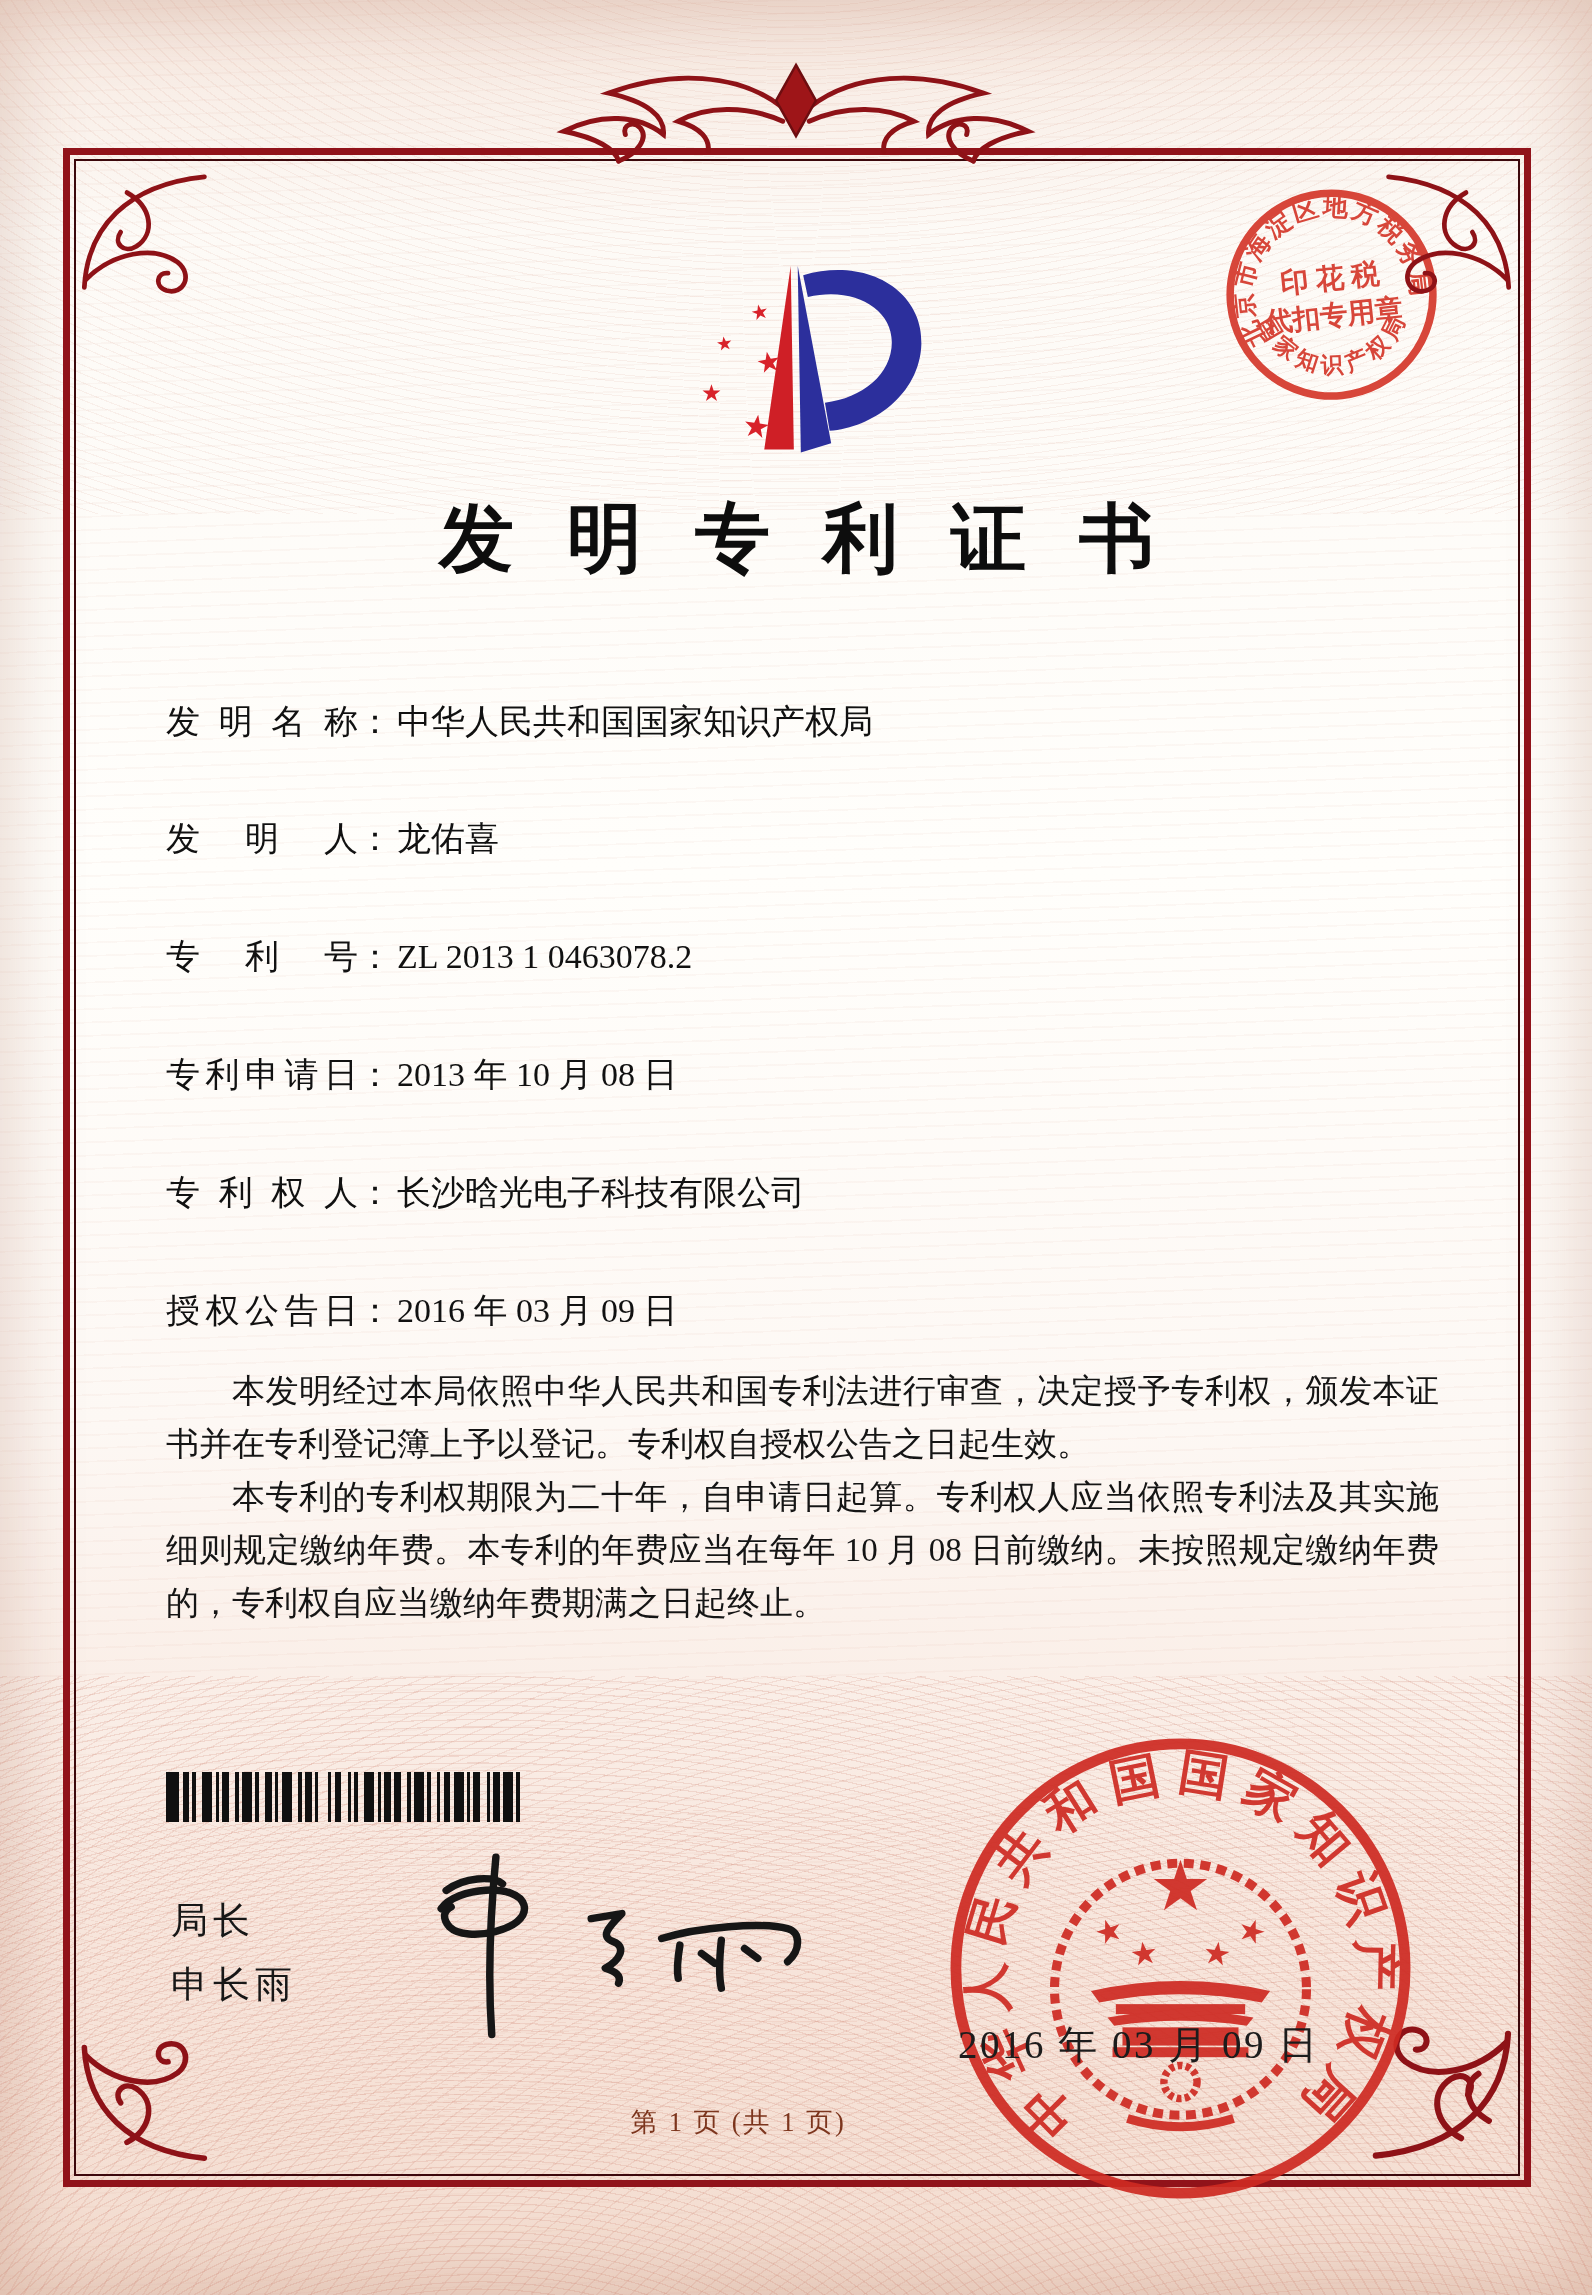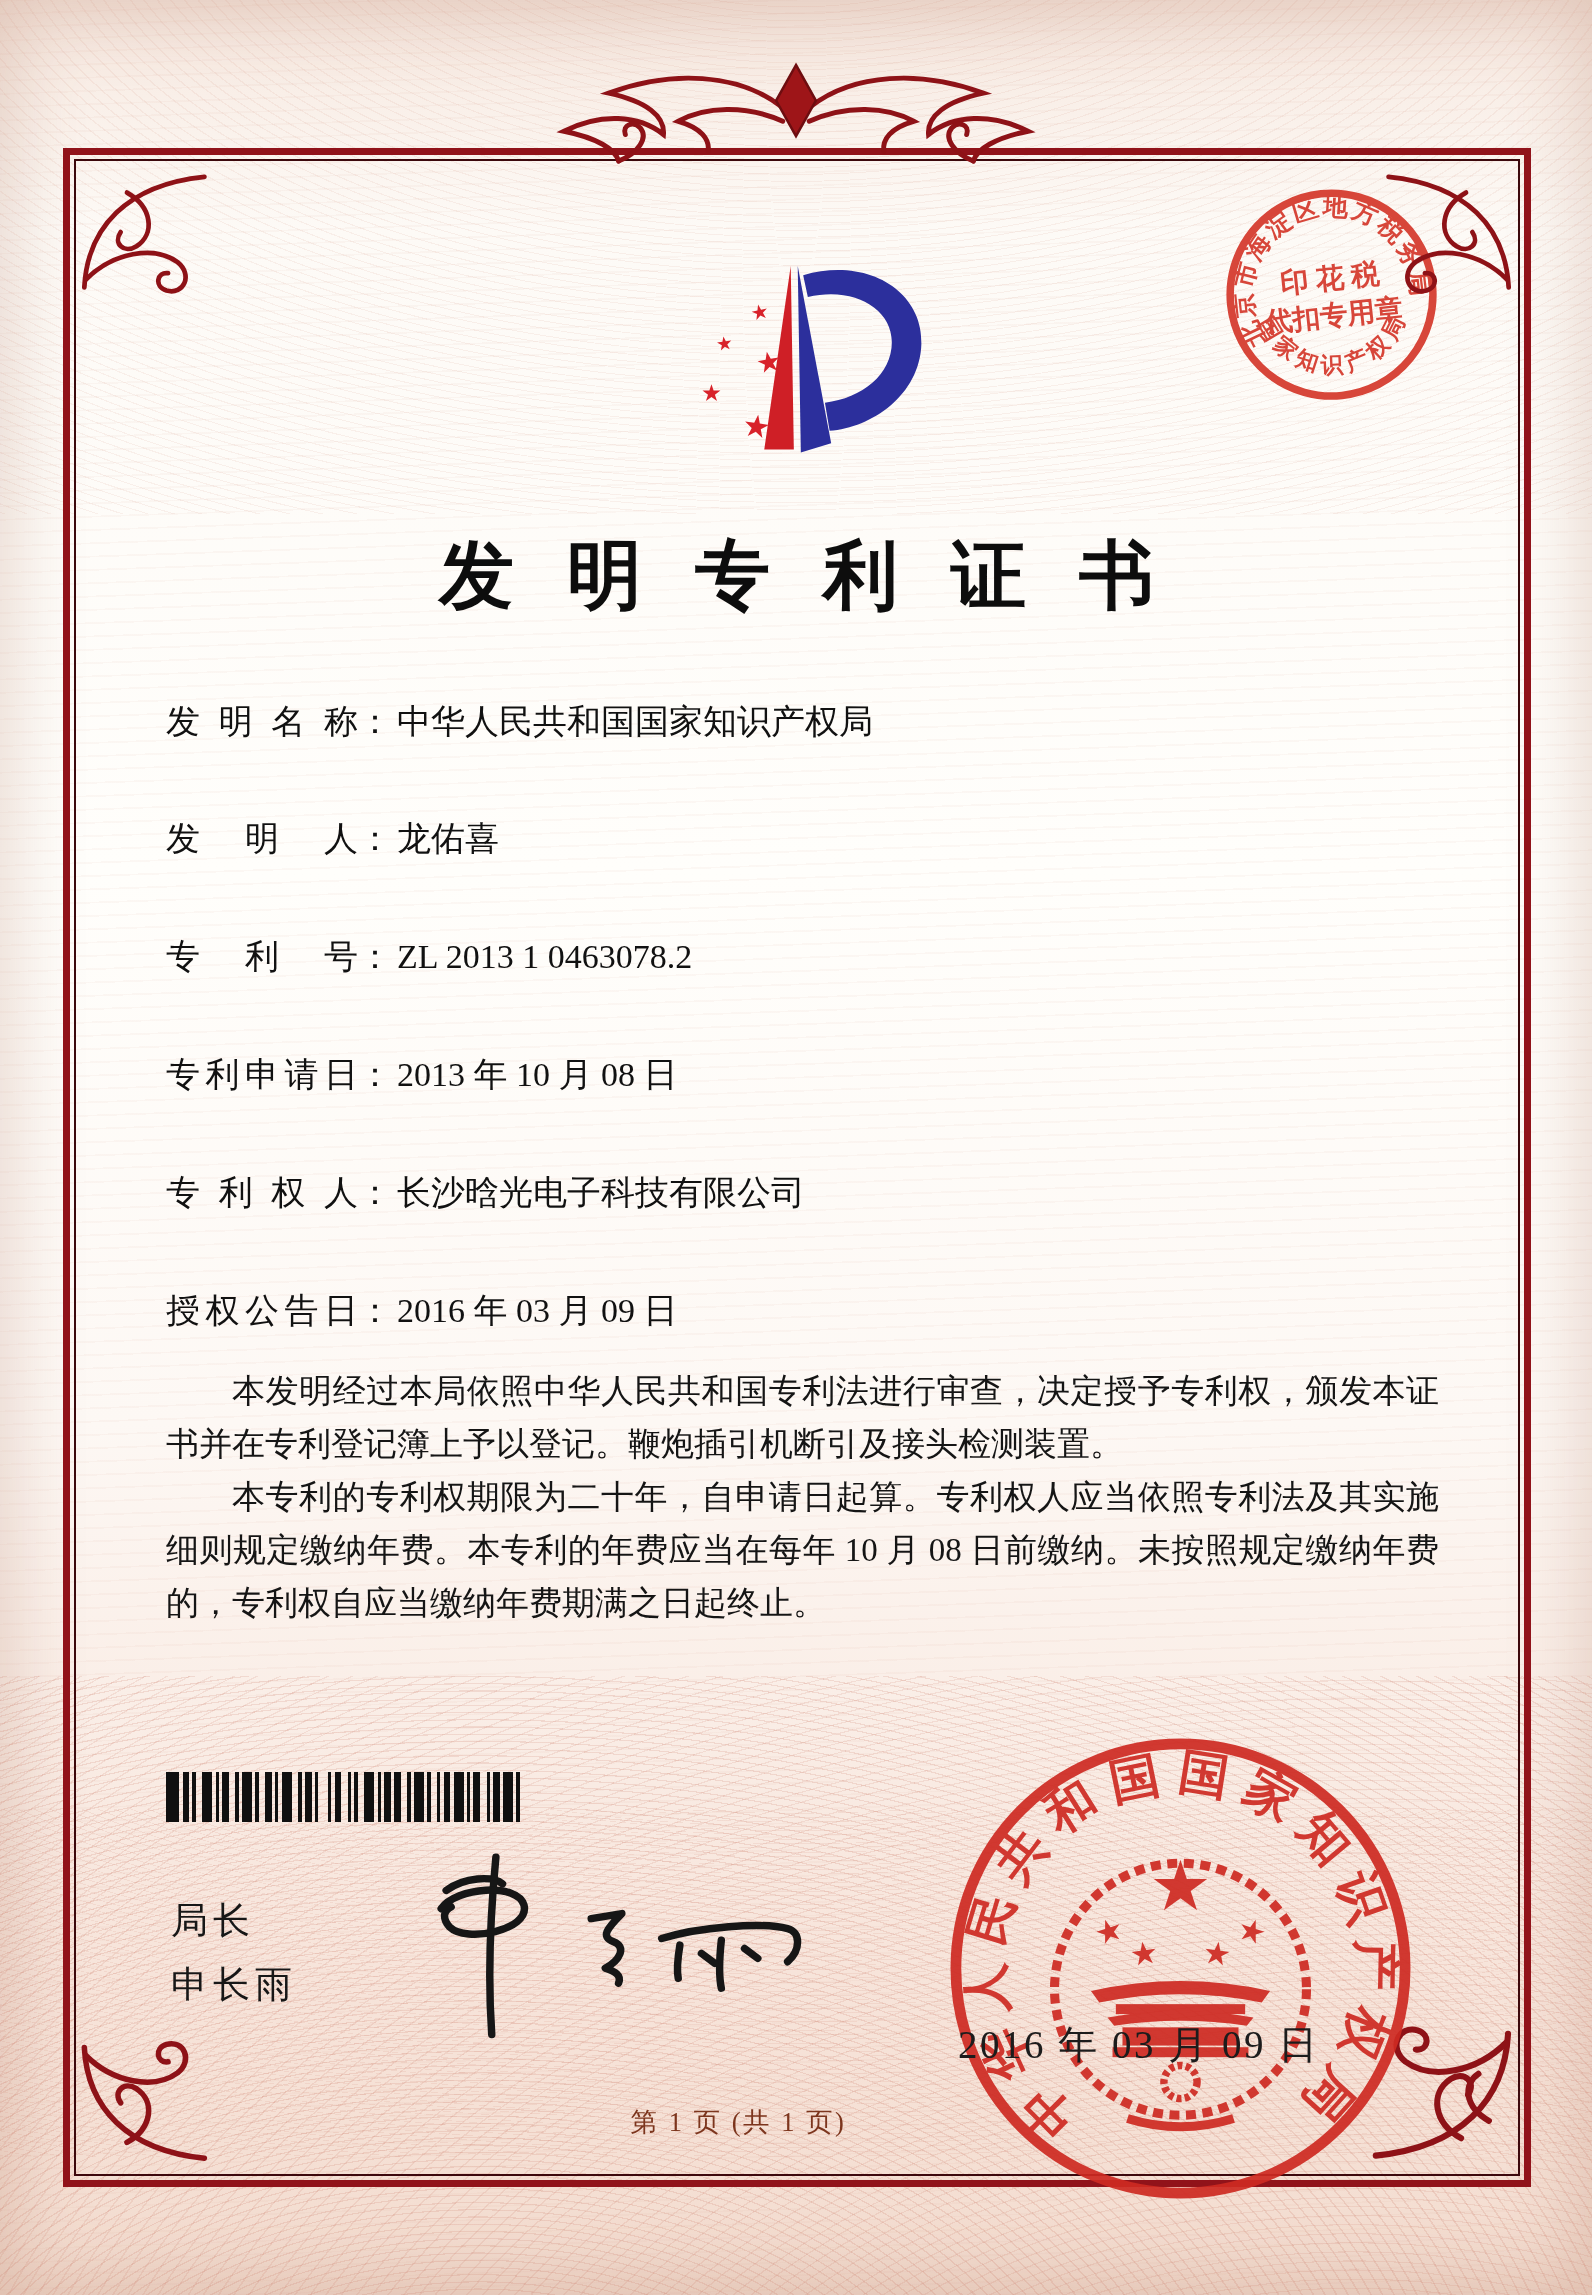--- a/index.html
+++ b/index.html
@@ -23,21 +23,21 @@
   .tex-mid{top:1809px;height:348px;
     background:repeating-radial-gradient(ellipse 1659px 581px at 50% -60%,rgba(208,134,116,.14) 0 1.7px,rgba(0,0,0,0) 1.7px 12.4px);}
   
   .frame{position:absolute;left:63px;top:148px;width:1468px;height:2039px;
     border:7.5px solid #91131a;box-sizing:border-box;}
   .frame-inner{position:absolute;left:4.1px;top:4.1px;right:4.1px;bottom:4.1px;
     border:2.5px solid #3c080c;}
   
   .cert-no{left:137px;top:268px;font-size:33px;letter-spacing:3.3px;color:#111;}
   .title{left:0;top:489px;width:1593px;text-align:center;font-size:75px;font-weight:bold;
-    letter-spacing:53px;text-indent:53px;color:#0d0d0d;margin-top:37px;}
+    letter-spacing:53px;text-indent:53px;color:#0d0d0d;}
   .field{left:166px;font-size:34px;color:#111;white-space:nowrap;}
   .flabel{display:inline-block;width:192px;text-align:justify;text-align-last:justify;vertical-align:bottom;}
   .fcolon{display:inline-block;margin-right:5px;}
   .body-text{left:166px;top:1365px;width:1273px;font-size:33px;line-height:53px;
     text-align:justify;color:#151515;}
   .body-text p{margin:0;text-indent:2em;}
   .barcode{left:166px;top:1772px;width:420px;height:50px;overflow:hidden;white-space:nowrap;font-size:0;}
   .director-title{left:171px;top:1896px;font-size:37px;letter-spacing:5px;color:#171717;}
   .director-name{left:171px;top:1960px;font-size:37px;letter-spacing:5px;color:#171717;}
   .seal-date{left:958px;top:2018px;font-size:39px;letter-spacing:2.5px;color:#1c1c1c;z-index:6;}
@@ -149,21 +149,21 @@
     <span class="flabel">专利申请日</span><span class="fcolon">：</span><span>2013 年 10 月 08 日</span>
   </div>
   <div class="abs field" style="top:1170px;font-family:Liberation Mono, monospace;">
     <span class="flabel">专利权人</span><span class="fcolon">：</span><span>长沙晗光电子科技有限公司</span>
   </div>
   <div class="abs field" style="top:1288px;">
     <span class="flabel">授权公告日</span><span class="fcolon">：</span><span>2016 年 03 月 09 日</span>
   </div>
 
   <div class="abs body-text">
-    <p>本发明经过本局依照中华人民共和国专利法进行审查，决定授予专利权，颁发本证书并在专利登记簿上予以登记。鞭炮插引机断引及接头检测装置。</p>
+    <p>本发明经过本局依照中华人民共和国专利法进行审查，决定授予专利权，颁发本证书并在专利登记簿上予以登记。专利权自授权公告之日起生效。</p>
     <p>本专利的专利权期限为二十年，自申请日起算。专利权人应当依照专利法及其实施细则规定缴纳年费。本专利的年费应当在每年 10 月 08 日前缴纳。未按照规定缴纳年费的，专利权自应当缴纳年费期满之日起终止。</p>
   </div>
 
   <div class="abs barcode"><span style="display: inline-block; height: 50px; width: 13.3px; background: rgb(16, 16, 16);"></span><span style="display: inline-block; height: 50px; width: 3.3px;"></span><span style="display: inline-block; height: 50px; width: 6.6px; background: rgb(16, 16, 16);"></span><span style="display: inline-block; height: 50px; width: 3.3px;"></span><span style="display: inline-block; height: 50px; width: 3.3px; background: rgb(16, 16, 16);"></span><span style="display: inline-block; height: 50px; width: 6.6px;"></span><span style="display: inline-block; height: 50px; width: 10px; background: rgb(16, 16, 16);"></span><span style="display: inline-block; height: 50px; width: 3.3px;"></span><span style="display: inline-block; height: 50px; width: 3.3px; background: rgb(16, 16, 16);"></span><span style="display: inline-block; height: 50px; width: 3.3px;"></span><span style="display: inline-block; height: 50px; width: 6.6px; background: rgb(16, 16, 16);"></span><span style="display: inline-block; height: 50px; width: 6.6px;"></span><span style="display: inline-block; height: 50px; width: 3.3px; background: rgb(16, 16, 16);"></span><span style="display: inline-block; height: 50px; width: 3.3px;"></span><span style="display: inline-block; height: 50px; width: 10px; background: rgb(16, 16, 16);"></span><span style="display: inline-block; height: 50px; width: 3.3px;"></span><span style="display: inline-block; height: 50px; width: 3.3px; background: rgb(16, 16, 16);"></span><span style="display: inline-block; height: 50px; width: 6.6px;"></span><span style="display: inline-block; height: 50px; width: 6.6px; background: rgb(16, 16, 16);"></span><span style="display: inline-block; height: 50px; width: 3.3px;"></span><span style="display: inline-block; height: 50px; width: 3.3px; background: rgb(16, 16, 16);"></span><span style="display: inline-block; height: 50px; width: 3.3px;"></span><span style="display: inline-block; height: 50px; width: 10px; background: rgb(16, 16, 16);"></span><span style="display: inline-block; height: 50px; width: 6.6px;"></span><span style="display: inline-block; height: 50px; width: 3.3px; background: rgb(16, 16, 16);"></span><span style="display: inline-block; height: 50px; width: 3.3px;"></span><span style="display: inline-block; height: 50px; width: 6.6px; background: rgb(16, 16, 16);"></span><span style="display: inline-block; height: 50px; width: 3.3px;"></span><span style="display: inline-block; height: 50px; width: 3.3px; background: rgb(16, 16, 16);"></span><span style="display: inline-block; height: 50px; width: 10px;"></span><span style="display: inline-block; height: 50px; width: 3.3px; background: rgb(16, 16, 16);"></span><span style="display: inline-block; height: 50px; width: 3.3px;"></span><span style="display: inline-block; height: 50px; width: 6.6px; background: rgb(16, 16, 16);"></span><span style="display: inline-block; height: 50px; width: 6.6px;"></span><span style="display: inline-block; height: 50px; width: 3.3px; background: rgb(16, 16, 16);"></span><span style="display: inline-block; height: 50px; width: 3.3px;"></span><span style="display: inline-block; height: 50px; width: 3.3px; background: rgb(16, 16, 16);"></span><span style="display: inline-block; height: 50px; width: 6.6px;"></span><span style="display: inline-block; height: 50px; width: 10px; background: rgb(16, 16, 16);"></span><span style="display: inline-block; height: 50px; width: 3.3px;"></span><span style="display: inline-block; height: 50px; width: 3.3px; background: rgb(16, 16, 16);"></span><span style="display: inline-block; height: 50px; width: 3.3px;"></span><span style="display: inline-block; height: 50px; width: 6.6px; background: rgb(16, 16, 16);"></span><span style="display: inline-block; height: 50px; width: 3.3px;"></span><span style="display: inline-block; height: 50px; width: 6.6px; background: rgb(16, 16, 16);"></span><span style="display: inline-block; height: 50px; width: 6.6px;"></span><span style="display: inline-block; height: 50px; width: 3.3px; background: rgb(16, 16, 16);"></span><span style="display: inline-block; height: 50px; width: 3.3px;"></span><span style="display: inline-block; height: 50px; width: 10px; background: rgb(16, 16, 16);"></span><span style="display: inline-block; height: 50px; width: 3.3px;"></span><span style="display: inline-block; height: 50px; width: 3.3px; background: rgb(16, 16, 16);"></span><span style="display: inline-block; height: 50px; width: 6.6px;"></span><span style="display: inline-block; height: 50px; width: 3.3px; background: rgb(16, 16, 16);"></span><span style="display: inline-block; height: 50px; width: 3.3px;"></span><span style="display: inline-block; height: 50px; width: 6.6px; background: rgb(16, 16, 16);"></span><span style="display: inline-block; height: 50px; width: 3.3px;"></span><span style="display: inline-block; height: 50px; width: 10px; background: rgb(16, 16, 16);"></span><span style="display: inline-block; height: 50px; width: 3.3px;"></span><span style="display: inline-block; height: 50px; width: 3.3px; background: rgb(16, 16, 16);"></span><span style="display: inline-block; height: 50px; width: 3.3px;"></span><span style="display: inline-block; height: 50px; width: 6.6px; background: rgb(16, 16, 16);"></span><span style="display: inline-block; height: 50px; width: 6.6px;"></span><span style="display: inline-block; height: 50px; width: 3.3px; background: rgb(16, 16, 16);"></span><span style="display: inline-block; height: 50px; width: 3.3px;"></span><span style="display: inline-block; height: 50px; width: 6.6px; background: rgb(16, 16, 16);"></span><span style="display: inline-block; height: 50px; width: 3.3px;"></span><span style="display: inline-block; height: 50px; width: 10px; background: rgb(16, 16, 16);"></span><span style="display: inline-block; height: 50px; width: 3.3px;"></span><span style="display: inline-block; height: 50px; width: 3.3px; background: rgb(16, 16, 16);"></span><span style="display: inline-block; height: 50px; width: 6.6px;"></span></div>
 
   <div class="abs director-title">局长</div>
   <div class="abs director-name">申长雨</div>
 
   <svg class="abs sig-wrap" width="431" height="212" viewBox="0 0 520 255">
     <g stroke="#161616" fill="none" stroke-width="9" stroke-linecap="round" stroke-linejoin="round">

